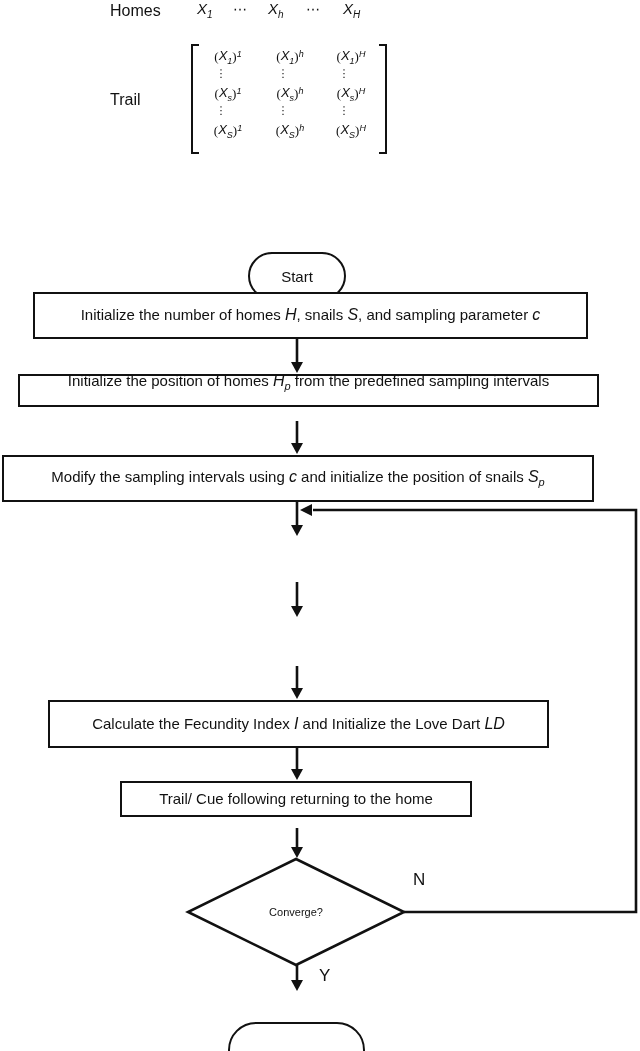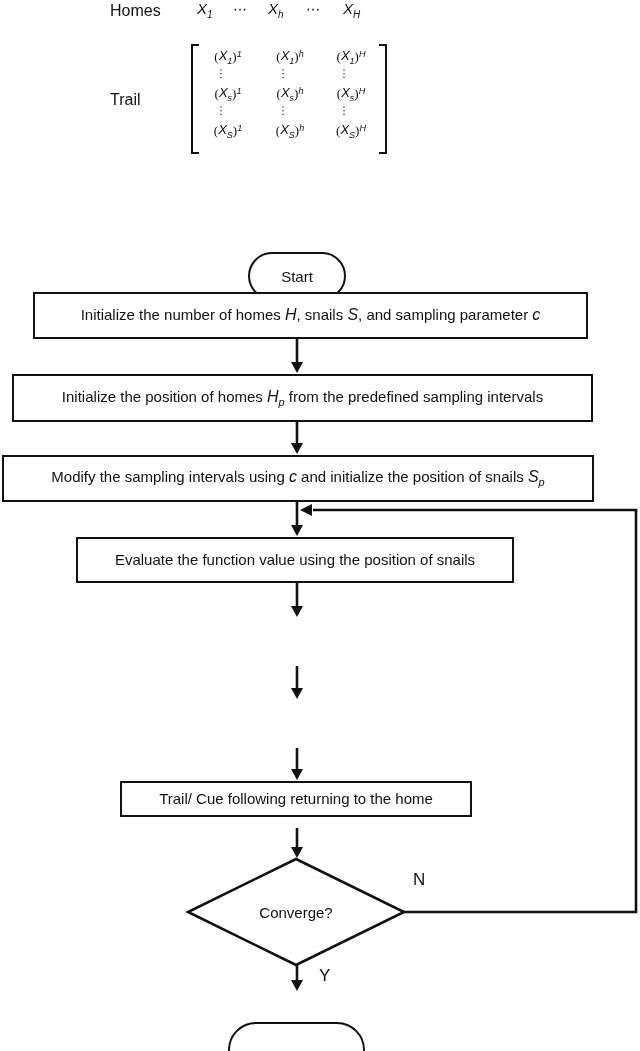--- a/index.html
+++ b/index.html
@@ -32,21 +32,21 @@
     font-size:15px;line-height:1.15;padding:12px 4px;box-sizing:border-box;
   }
   .box .mathv{font-size:16px;}
   .box .mathv sub{font-size:11px;}
   .terminal{
     position:absolute;border:2px solid #111;background:#fff;border-radius:24px;
     display:flex;align-items:center;justify-content:center;font-size:15px;box-sizing:border-box;margin-top:40px;
   }
   .decision-text{
     position:absolute;display:flex;align-items:center;justify-content:center;
-    font-size:15px;text-align:center;
+    font-size:11px;text-align:center;
   }
   .edge-label{position:absolute;font-size:17px;color:#111;}
   svg.connectors{position:absolute;left:0;top:0;pointer-events:none;}
 </style>
 </head>
 <body>
 
 <div class="canvas">
 
   <span class="abs hdr-label" style="left:110px;top:2px;">Homes</span>
@@ -158,33 +158,33 @@
   </svg>
 
   <div class="terminal" style="left:248px;top:212px;width:98px;height:48px;">
     <span>Start</span>
   </div>
 
   <div class="box" style="left:33px;top:292px;width:555px;height:47px;">
     <span><span>Initialize the number of homes </span><span class="mathv">H</span><span>, snails </span><span class="mathv">S</span><span>, and sampling parameter </span><span class="mathv">c</span></span>
   </div>
 
-  <div class="box" style="left:12px;top:374px;width:581px;height:48px;">
+  <div class="box" style="left:18px;top:374px;width:581px;height:33px;align-items:flex-end;">
     <span><span>Initialize the position of homes </span><span class="mathv"><span>H</span><sub>p</sub></span><span> from the predefined sampling intervals</span></span>
   </div>
 
   <div class="box" style="left:2px;top:455px;width:592px;height:47px;">
     <span><span>Modify the sampling intervals using </span><span class="mathv">c</span><span> and initialize the position of snails </span><span class="mathv"><span>S</span><sub>p</sub></span></span>
   </div>
 
-  <div class="box" style="left:76px;top:537px;width:438px;height:46px;">
-    <span>Evaluate the function value using the position of snails</span>
-  </div>
 
 
+  <div class="box" style="left:48px;top:700px;width:501px;height:48px;">
+    <span><span>Calculate the Fecundity Index </span><span class="mathv">I</span><span> and Initialize the Love Dart </span><span class="mathv">LD</span></span>
+  </div>
 
   <div class="box" style="left:120px;top:781px;width:352px;height:36px;">
     <span>Trail/ Cue following returning to the home</span>
   </div>
 
   <div class="decision-text" style="left:216px;top:898px;width:160px;height:28px;">
     <span>Converge?</span>
   </div>
 
   <span class="edge-label" style="left:413px;top:870px;">N</span>

